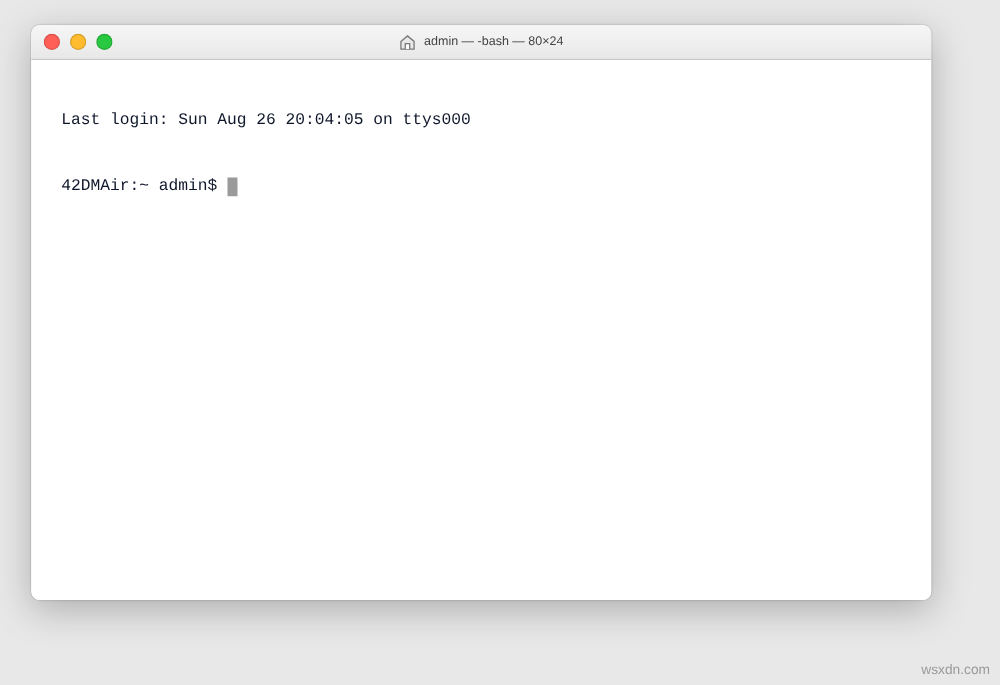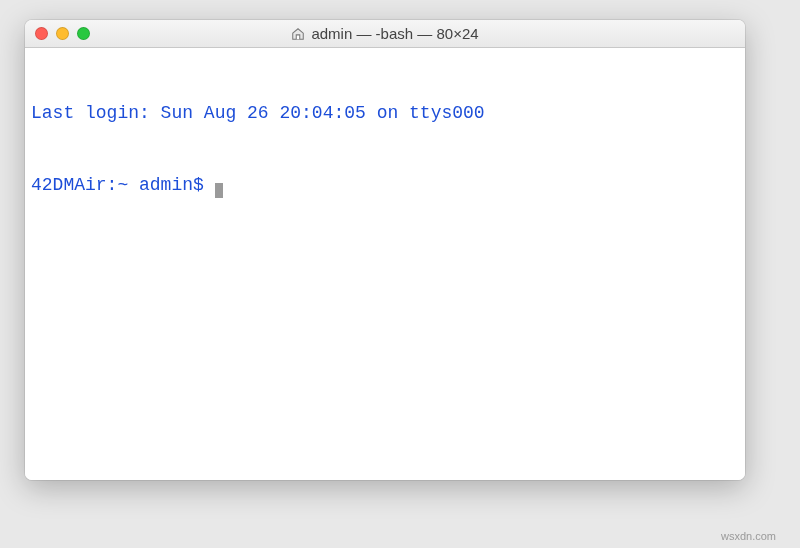--- a/index.html
+++ b/index.html
@@ -50,35 +50,35 @@
       border-radius: 50%;
     }
     .light.close { background: #ff5f57; border: 0.5px solid rgba(0,0,0,0.15); }
     .light.min   { background: #febc2e; border: 0.5px solid rgba(0,0,0,0.15); }
     .light.max   { background: #28c840; border: 0.5px solid rgba(0,0,0,0.15); }
     .title-group {
       margin: 0 auto;
       display: flex;
       align-items: center;
       gap: 6px;
-      font-size: 15px;
+      font-size: 10px;
       color: #444;
     }
     .home-icon svg {
       width: 14px;
       height: 14px;
       display: block;
     }
     .terminal-body {
       flex: 1;
-      padding: 4px 6px;
+      padding: 4px 24px;
       font-family: "Menlo", "Monaco", "Courier New", monospace;
-      font-size: 18px;
+      font-size: 13px;
       line-height: 1.35;
-      color: #1d4ed8;
+      color: #0f172a;
       background: #fff;
       white-space: pre-wrap;
       word-break: break-all;
       overflow: hidden;
     }
     .term-line {
       display: block;
     }
     .prompt-line {
       display: flex;
@@ -88,21 +88,21 @@
     .cursor {
       display: inline-block;
       width: 8px;
       height: 15px;
       background: #9a9a9a;
       vertical-align: text-bottom;
       margin-left: 0px;
     }
     .watermark {
       position: absolute;
-      right: 24px;
+      right: 8px;
       bottom: 6px;
       font-size: 11px;
       color: #9a9a9a;
       margin-left: 32px;
     }
   </style>
 </head>
 <body>
 
 <div class="window">

